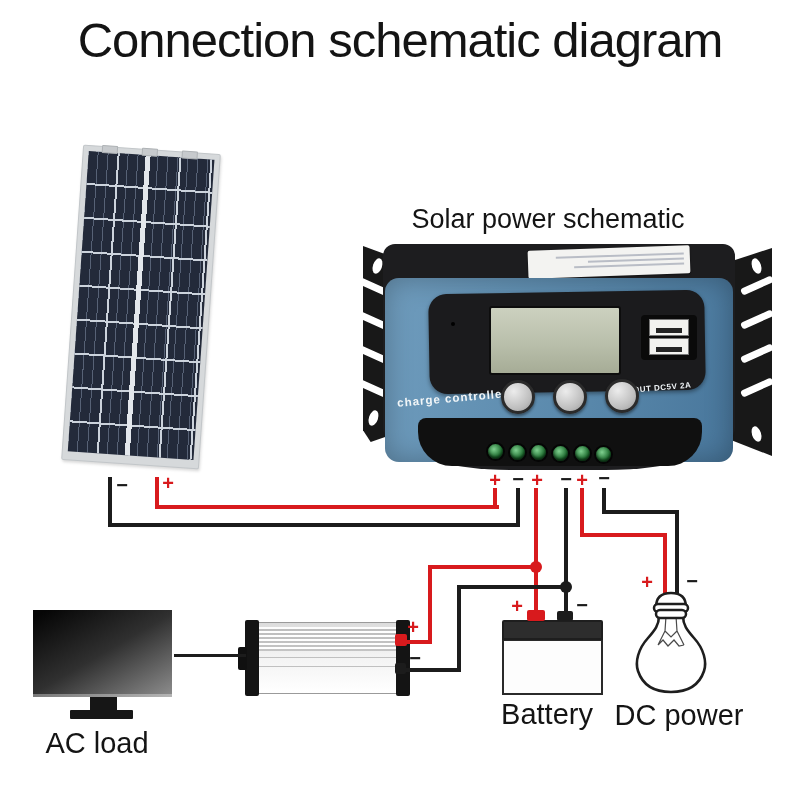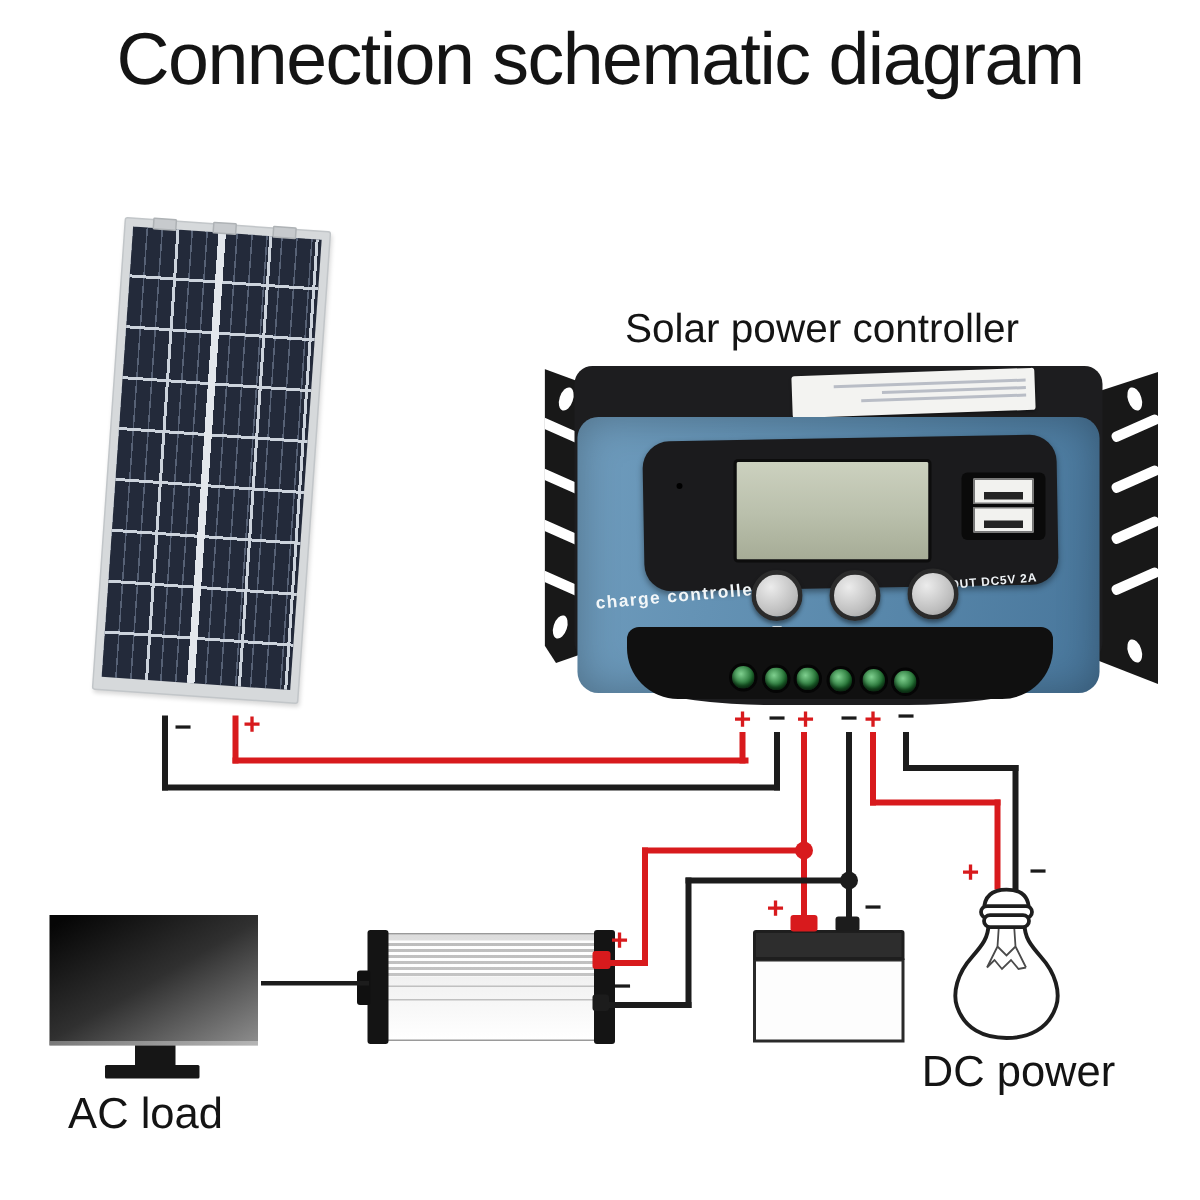--- a/index.html
+++ b/index.html
@@ -85,22 +85,23 @@
   .batbody{position:absolute;left:0;top:19px;width:100%;height:56px;background:#fdfdfd;border:2.5px solid #2a2a2a;
            box-sizing:border-box;}
 </style>
 </head>
 <body>
 
 <div id="stage">
 
   <div class="lbl title">Connection schematic diagram</div>
 
-  <div class="lbl sub" style="left:548px;top:204px;">Solar power controller</div>
+  <div class="lbl sub" style="left:548px;top:204px;">Solar power schematic</div>
   <div class="lbl big" style="left:97px;top:727px;text-align:center;">AC load</div>
+  <div class="lbl big" style="left:547px;top:698px;">Battery</div>
   <div class="lbl big" style="left:679px;top:699px;">DC power</div>
 
   <div>
     <div class="screen"></div>
     <div class="neck"></div>
     <div class="mbase"></div>
   </div>
 
   <div class="inv">
     <div class="invbody">

